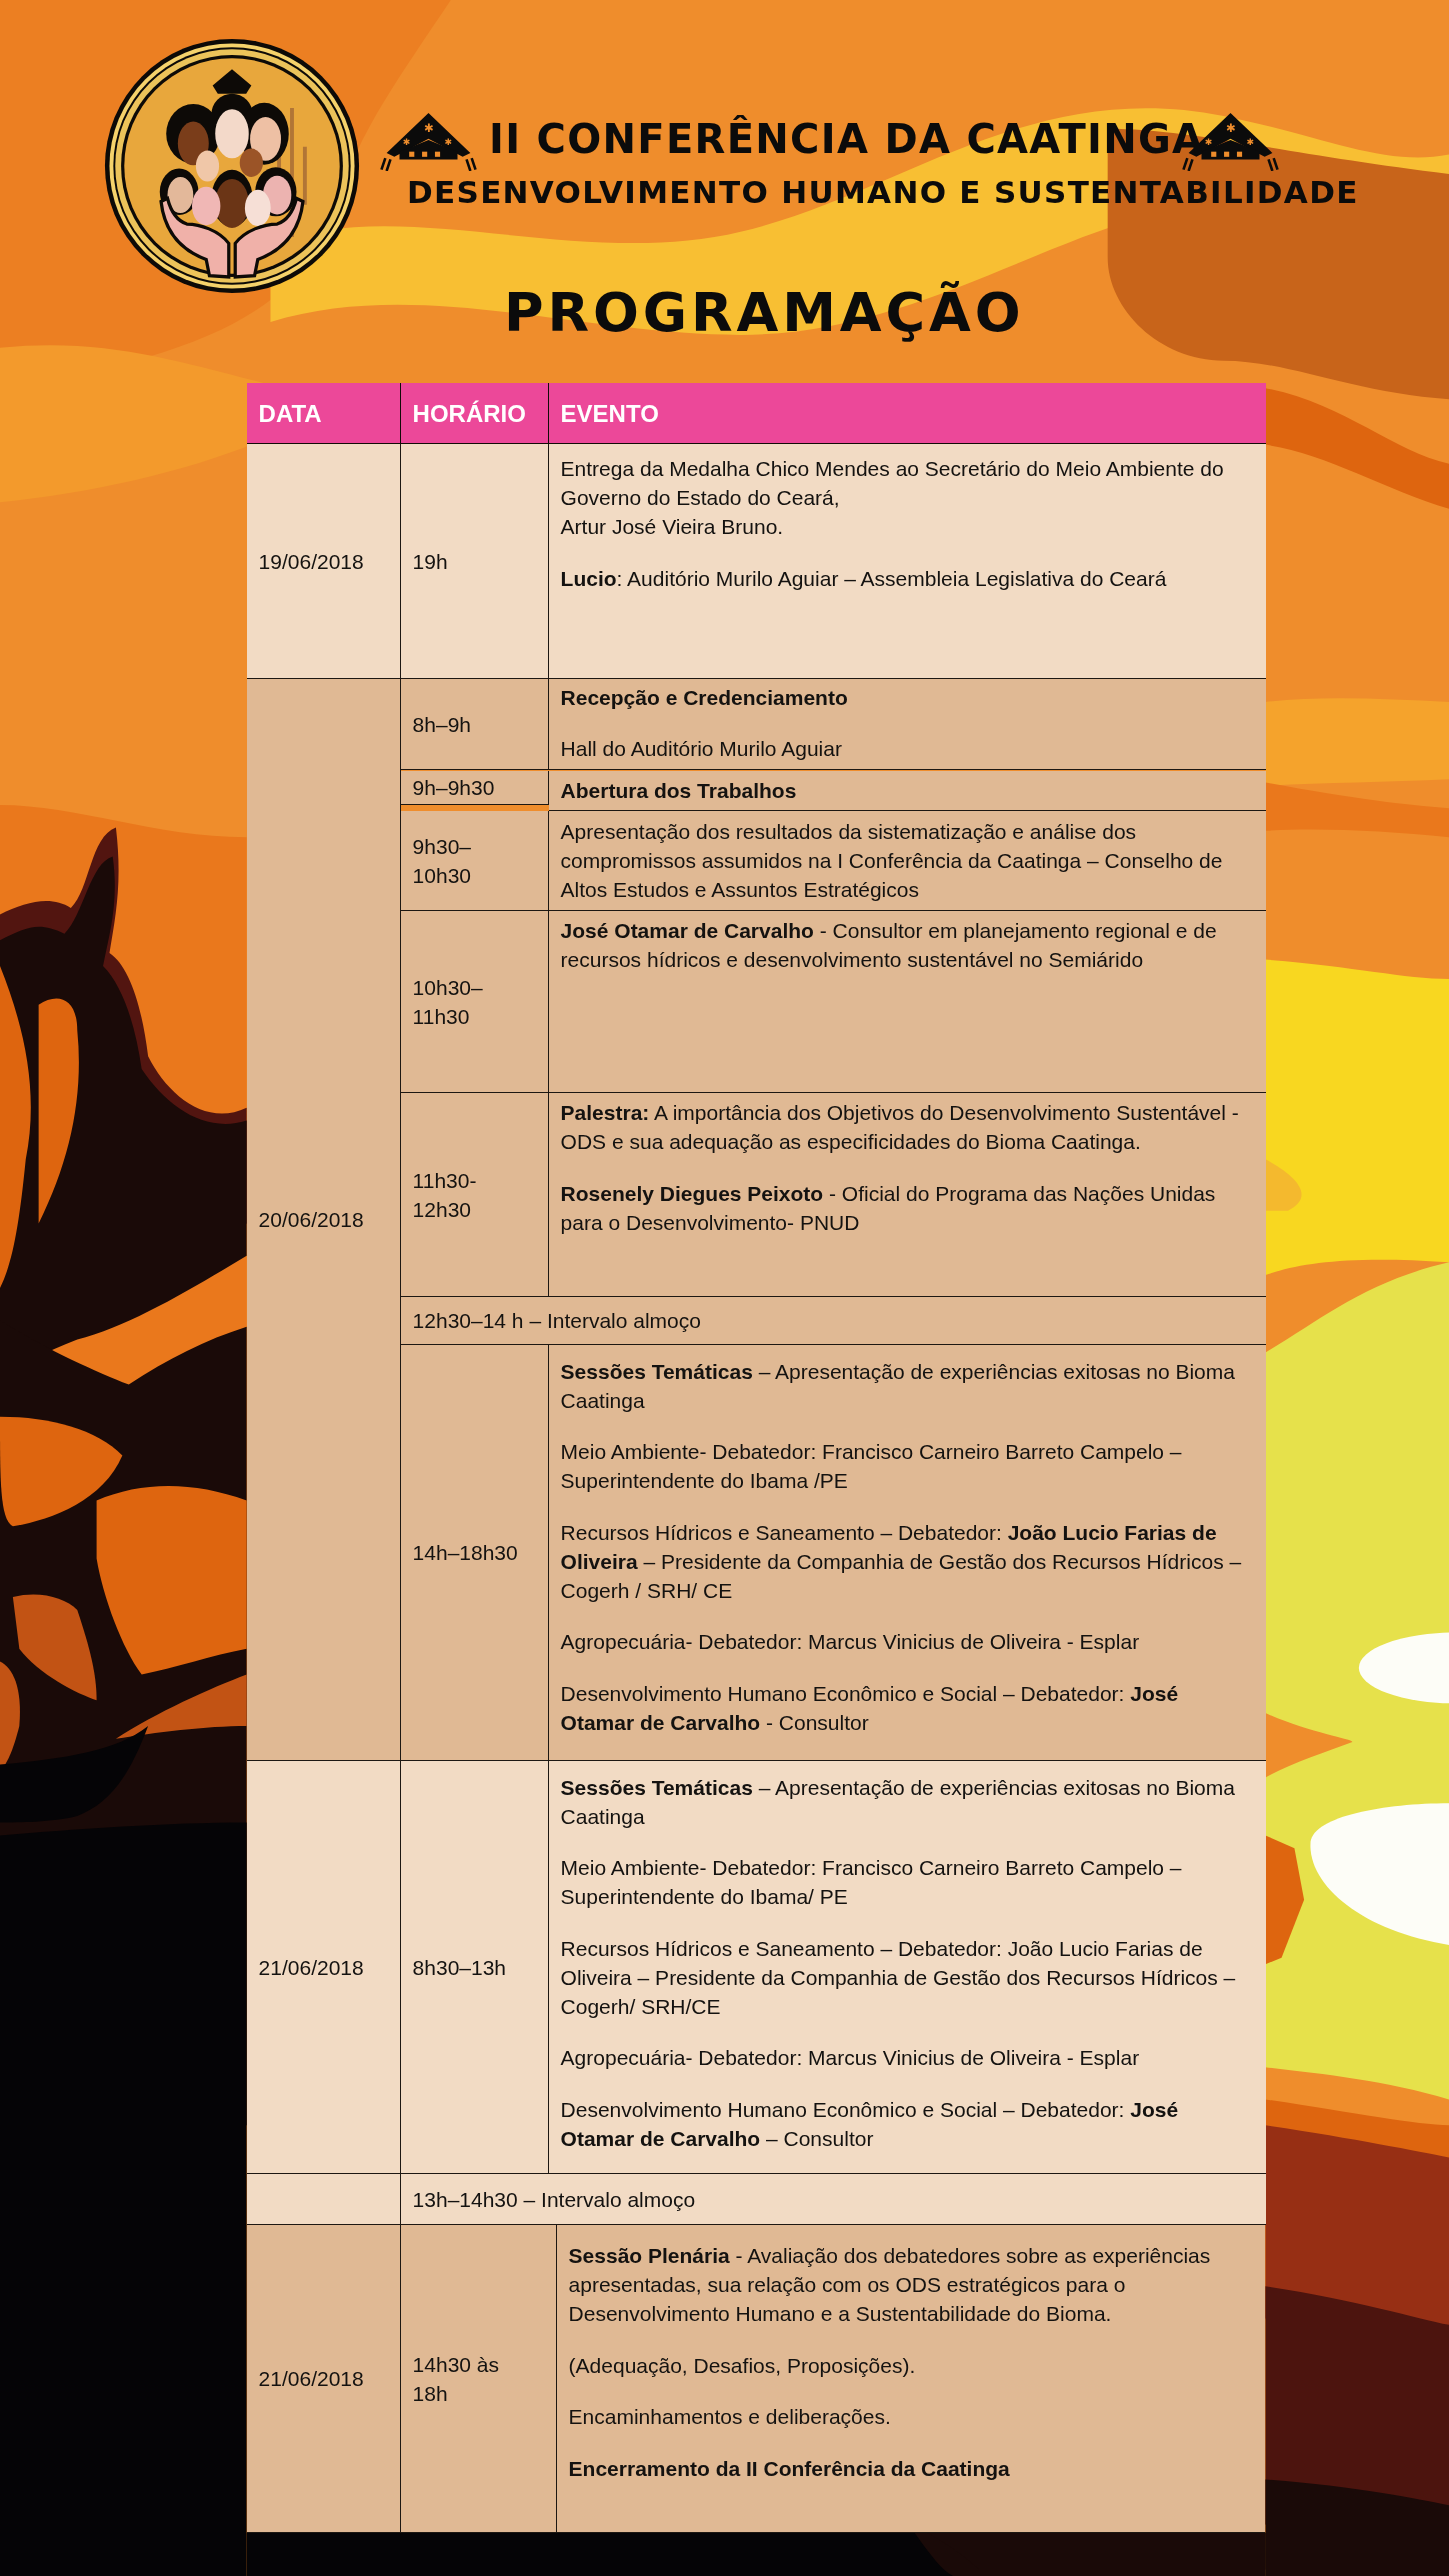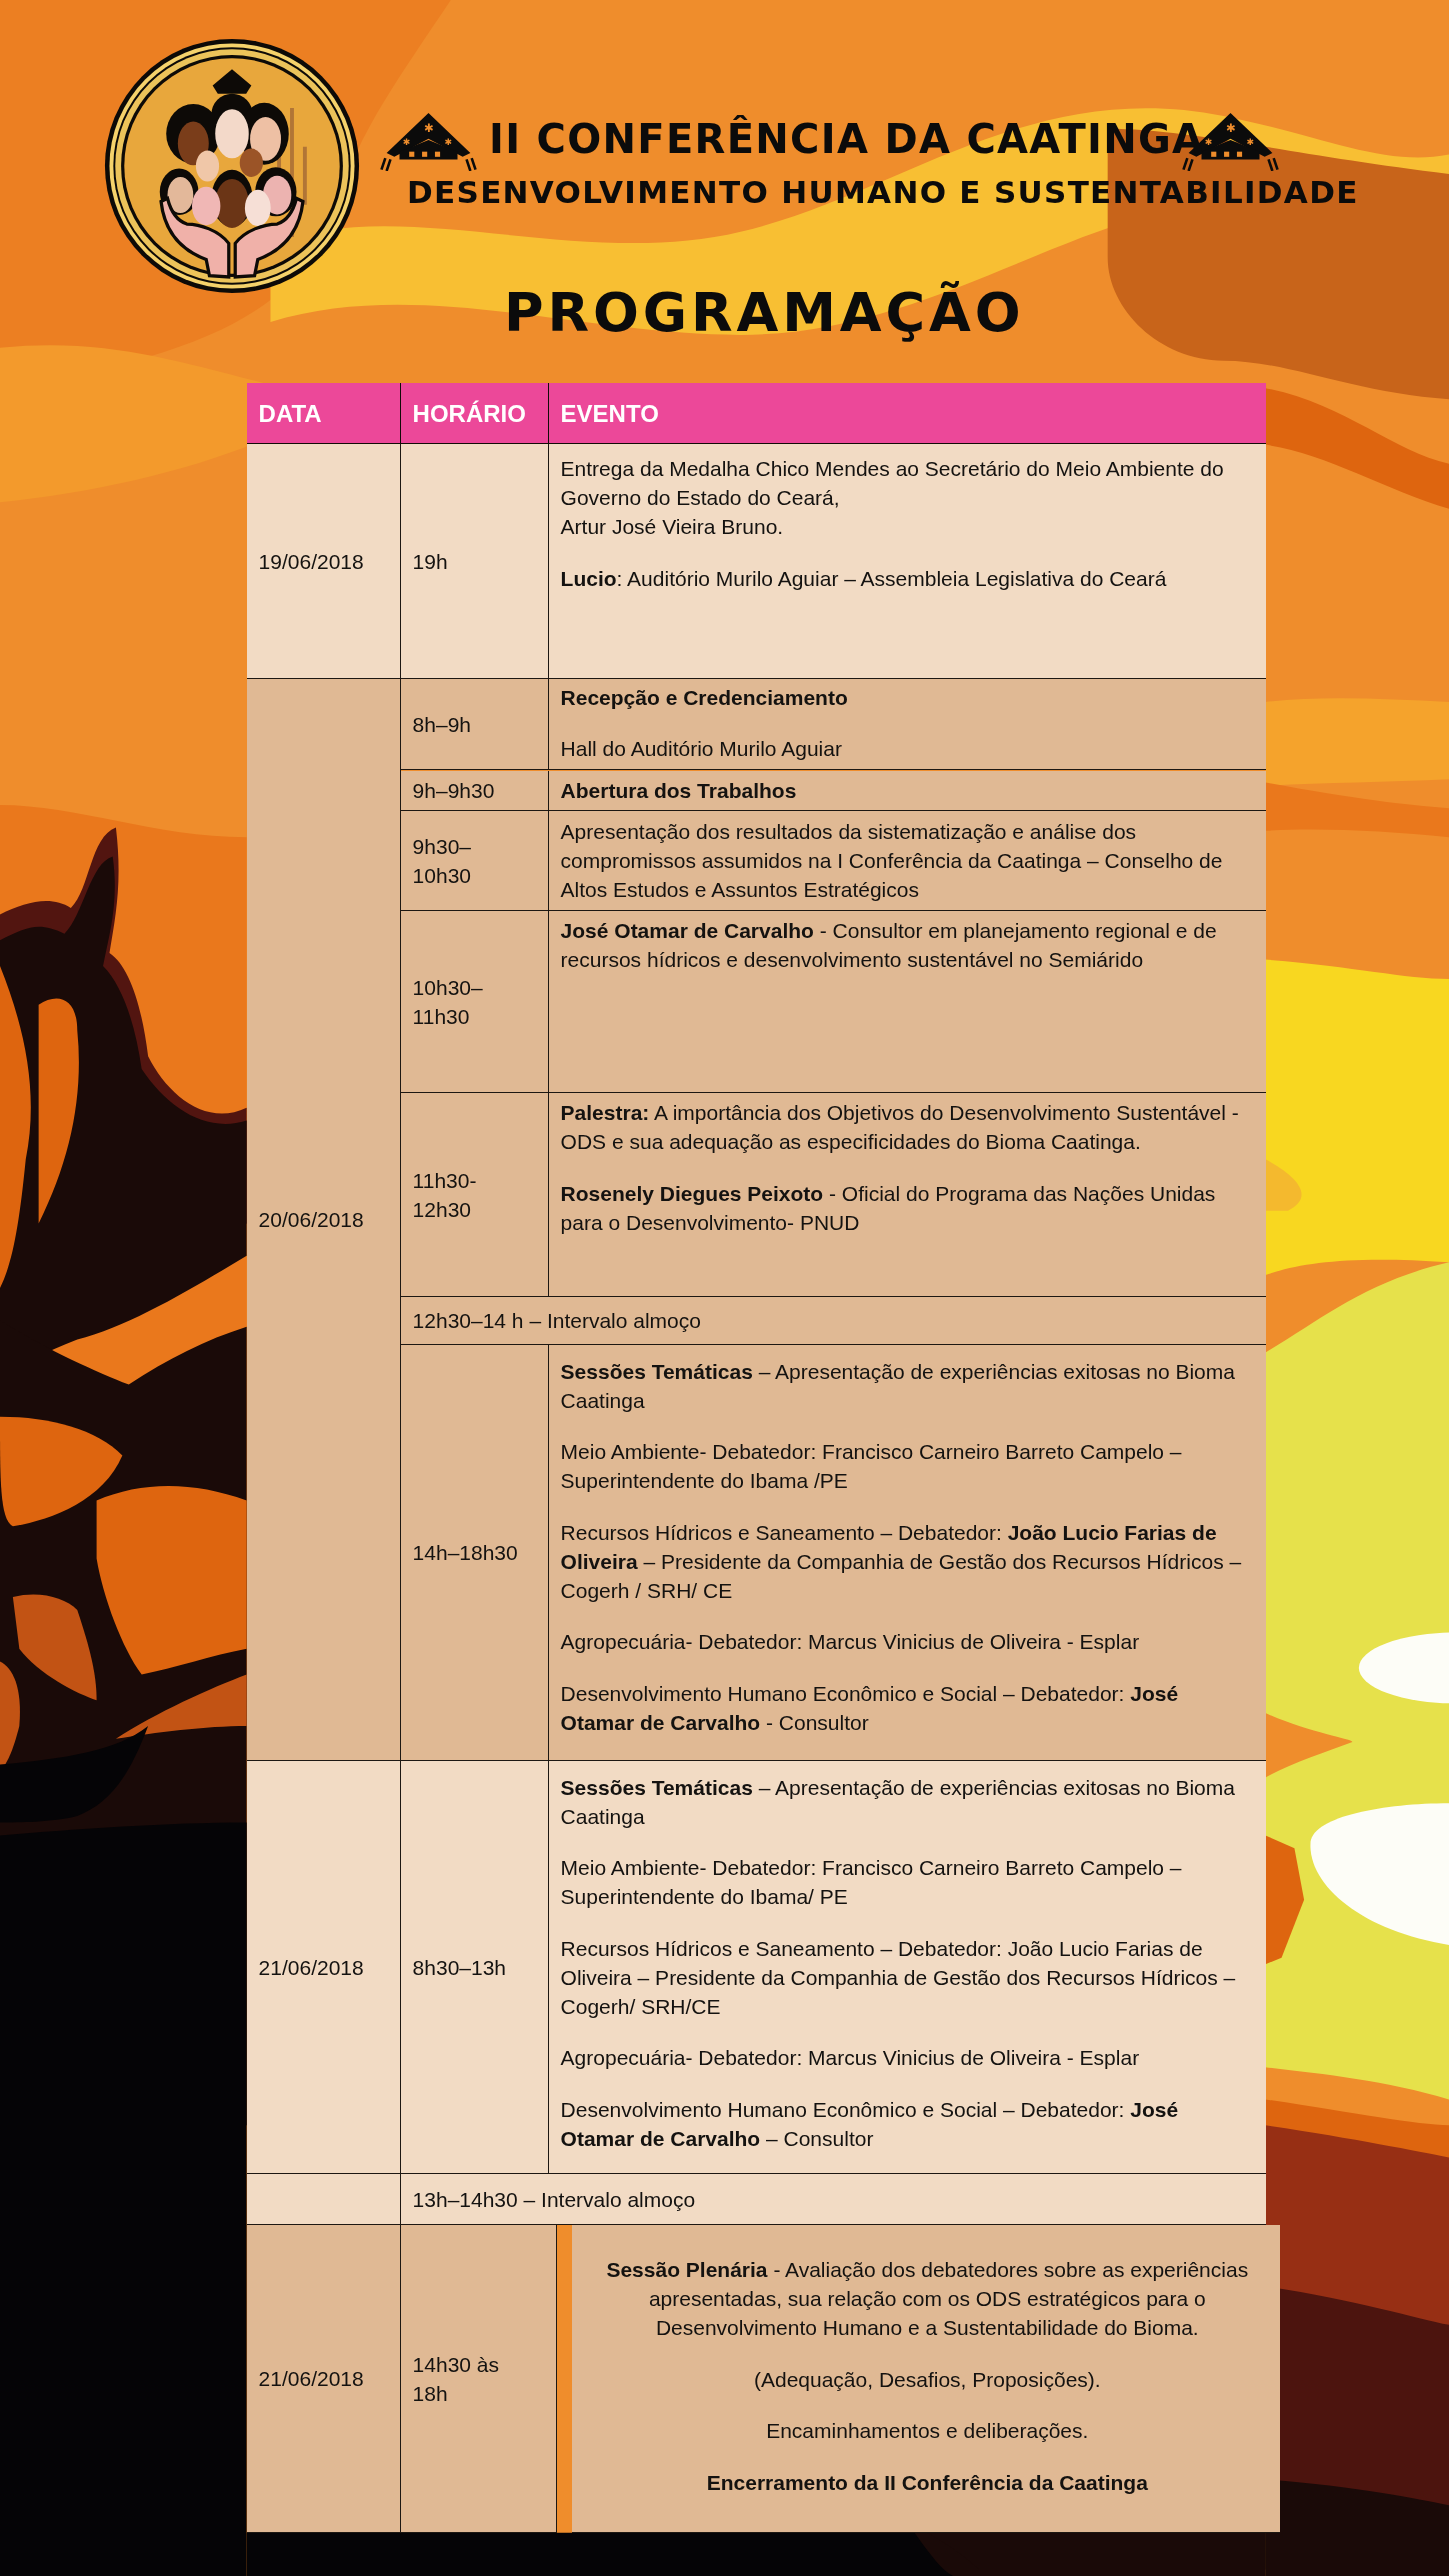--- a/index.html
+++ b/index.html
@@ -141,21 +141,21 @@
   </div>
 
   <div class="cell dark vc" style="left:247px; top:679px; width:154px; height:1082px;">20/06/2018</div>
 
   <div class="cell dark vc" style="left:401px; top:679px; width:148px; height:91px;">8h–9h</div>
   <div class="cell dark ev" style="left:549px; top:679px; width:717px; height:91px; border-right:none; padding-top:3.9px;">
     <p style="margin-bottom:22.5px;"><b>Recepção e Credenciamento</b></p>
     <p><span>Hall do Auditório Murilo Aguiar</span></p>
   </div>
 
-  <div class="cell dark vc" style="left:401px; top:771px; width:148px; height:40px;">9h–9h30</div>
+  <div class="cell dark vc" style="left:401px; top:771px; width:148px; height:34px;">9h–9h30</div>
   <div class="cell dark vc" style="left:549px; top:771px; width:717px; height:40px; border-right:none;">
     <b>Abertura dos Trabalhos</b>
   </div>
 
   <div class="cell dark vc" style="left:401px; top:811px; width:148px; height:100px;">
     <div><span>9h30–</span><br><span>10h30</span></div>
   </div>
   <div class="cell dark ev" style="left:549px; top:811px; width:717px; height:100px; border-right:none; padding-top:6.4px;">
     <p><span>Apresentação dos resultados da sistematização e análise dos compromissos assumidos na I Conferência da Caatinga – Conselho de Altos Estudos e Assuntos Estratégicos</span></p>
   </div>
@@ -196,20 +196,20 @@
     <p><span>Desenvolvimento Humano Econômico e Social – Debatedor: </span><b>José Otamar de Carvalho</b><span> – Consultor</span></p>
   </div>
 
   <div class="cell light" style="left:247px; top:2174px; width:154px; height:51px;"></div>
   <div class="cell light vc" style="left:401px; top:2174px; width:865px; height:51px; border-right:none;">13h–14h30 – Intervalo almoço</div>
 
   <div class="cell dark vc" style="left:247px; top:2225px; width:154px; height:308px;">21/06/2018</div>
   <div class="cell dark vc" style="left:401px; top:2225px; width:156px; height:308px;">
     <div><span>14h30 às</span><br><span>18h</span></div>
   </div>
-  <div class="cell dark ev" style="left:572px; top:2225px; width:708px; height:308px; border-right:none; padding-top:30px;text-align:center;">
+  <div class="cell dark ev" style="left:557px; top:2225px; width:708px; height:308px; border-right:none; padding-top:16px;">
     <p><b>Sessão Plenária</b><span> - Avaliação dos debatedores sobre as experiências apresentadas, sua relação com os ODS estratégicos para o Desenvolvimento Humano e a Sustentabilidade do Bioma.</span></p>
     <p><span>(Adequação, Desafios, Proposições).</span></p>
     <p><span>Encaminhamentos e deliberações.</span></p>
     <p><b>Encerramento da II Conferência da Caatinga</b></p>
   </div>
 </div>
 
 
 </body></html>

